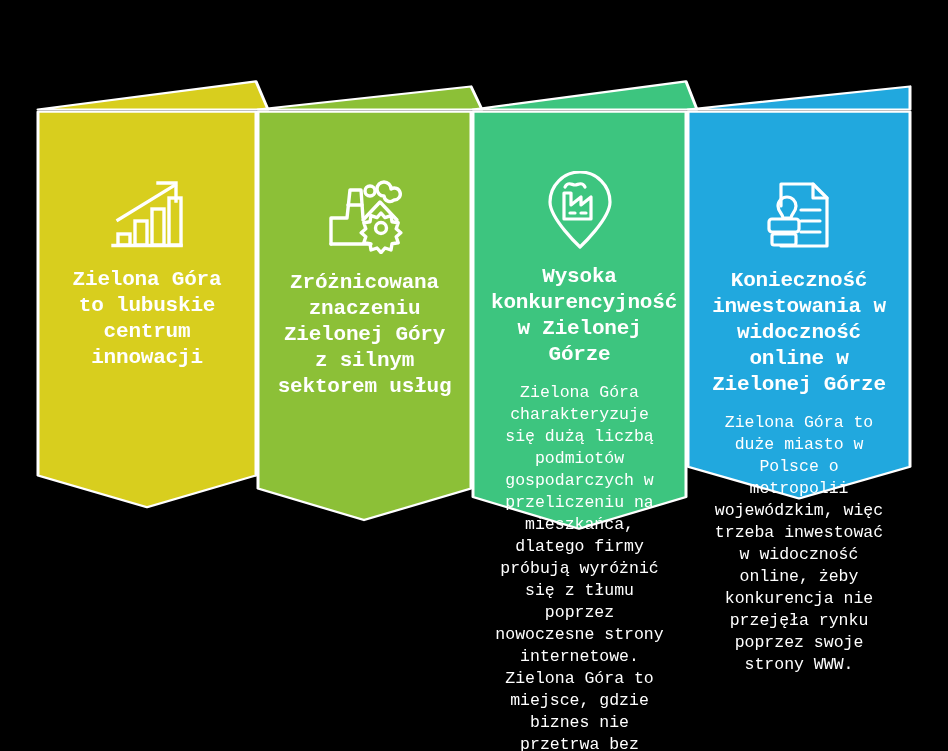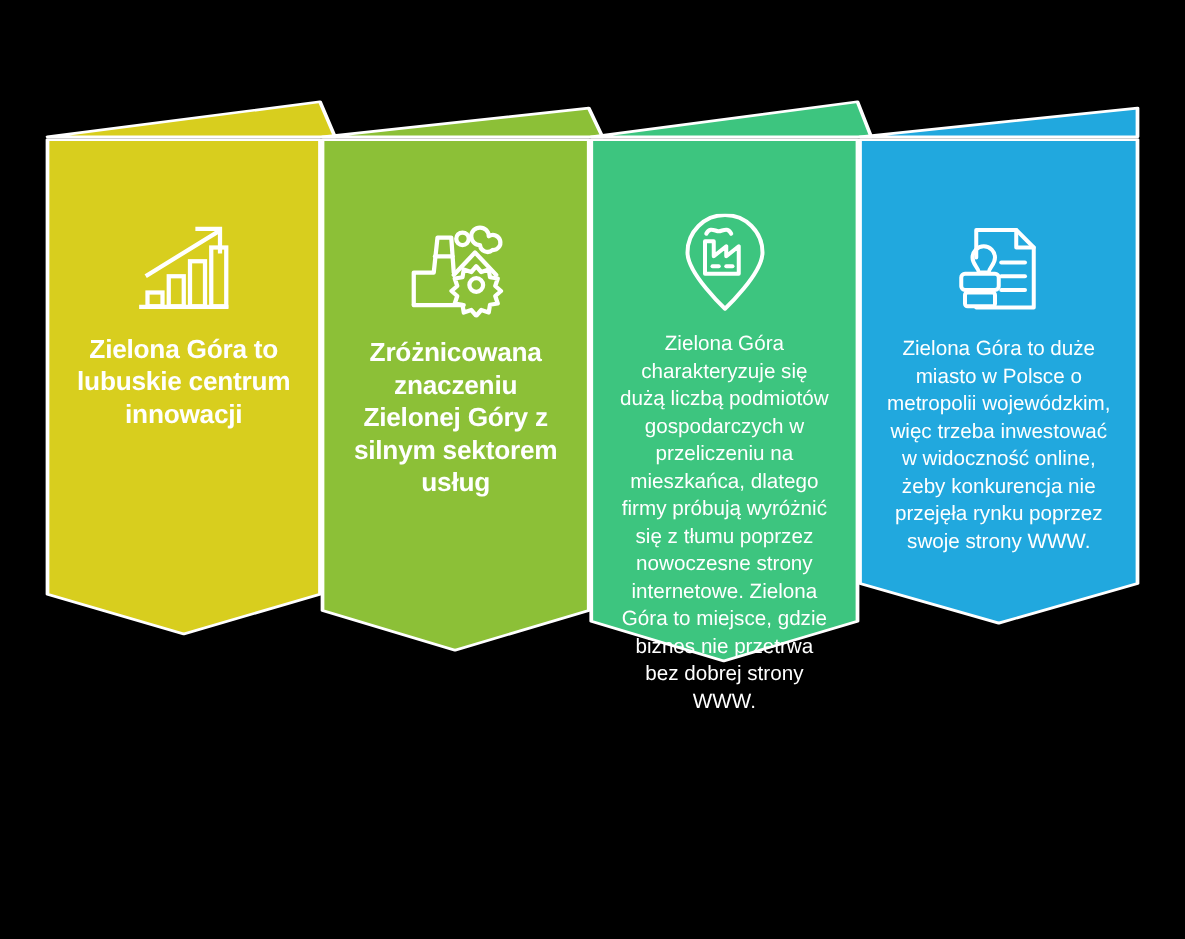--- a/index.html
+++ b/index.html
@@ -14,20 +14,21 @@
   #stage {
     position: relative;
     width: 948px;
     height: 751px;
     background: #000000;
   }
   .card {
     position: absolute;
     top: 0;
     height: 541px;
+    font-family: Liberation Mono, monospace;
   }
   
   .flap {
     position: absolute;
     left: 0;
     top: 0;
     width: 100%;
     height: 100%;
   }
   .flap svg { display: block; width: 100%; height: 100%; overflow: visible; }
@@ -146,20 +147,21 @@
     <div class="content" style="top:172px;">
       <div class="icon-wrap">
         <svg width="72" height="80" viewBox="0 0 72 80" fill="none" stroke="#ffffff" stroke-width="3.2" stroke-linecap="round" stroke-linejoin="round">
           <path d="M 36,76 C 36,76 66,48 66,31 A 30,30 0 0 0 6,31 C 6,48 36,76 36,76 Z"></path>
           <path d="M 20,48 L 20,22 L 27,22 L 27,34 L 37,26 L 37,34 L 47,26 L 47,48 Z"></path>
           <line x1="26" y1="42" x2="31" y2="42"></line>
           <line x1="37" y1="42" x2="42" y2="42"></line>
           <path d="M 21,16 c 3,-6 7,-2 10,-2 s 7,-4 10,2"></path>
         </svg>
       </div>
+      <div class="card-title">Wysoka konkurencyjność w Zielonej Górze</div>
       <div class="card-text">Zielona Góra charakteryzuje się dużą liczbą podmiotów gospodarczych w przeliczeniu na mieszkańca, dlatego firmy próbują wyróżnić się z tłumu poprzez nowoczesne strony internetowe. Zielona Góra to miejsce, gdzie biznes nie przetrwa bez dobrej strony WWW.</div>
     </div>
   </div>
 
   <div class="card" style="left:688px; width:222px;">
     <div class="flap">
       <svg viewBox="0 0 222 751" preserveAspectRatio="none">
         <path d="M 0,152 L 222,120 L 222,152 Z" fill="#21A8DE" stroke="#ffffff" stroke-width="3" stroke-linejoin="round"></path>
       </svg>
     </div>
@@ -174,17 +176,18 @@
           <path d="M 20,30 L 20,8 L 52,8 L 66,22 L 66,70 L 20,70"></path>
           <polyline points="52,8 52,22 66,22"></polyline>
           <line x1="40" y1="34" x2="59" y2="34"></line>
           <line x1="40" y1="45" x2="59" y2="45"></line>
           <line x1="40" y1="56" x2="59" y2="56"></line>
           <path d="M 22,42 c 0,-4 -5,-6 -5,-12 a 9,9 0 0 1 18,0 c 0,6 -5,8 -5,12 Z"></path>
           <rect x="8" y="43" width="30" height="13" rx="3"></rect>
           <rect x="11" y="58" width="24" height="11" rx="2"></rect>
         </svg>
       </div>
+      <div class="card-title">Konieczność inwestowania w widoczność online w Zielonej Górze</div>
       <div class="card-text">Zielona Góra to duże miasto w Polsce o metropolii wojewódzkim, więc trzeba inwestować w widoczność online, żeby konkurencja nie przejęła rynku poprzez swoje strony WWW.</div>
     </div>
   </div>
 
 </div>
 
 </body></html>

